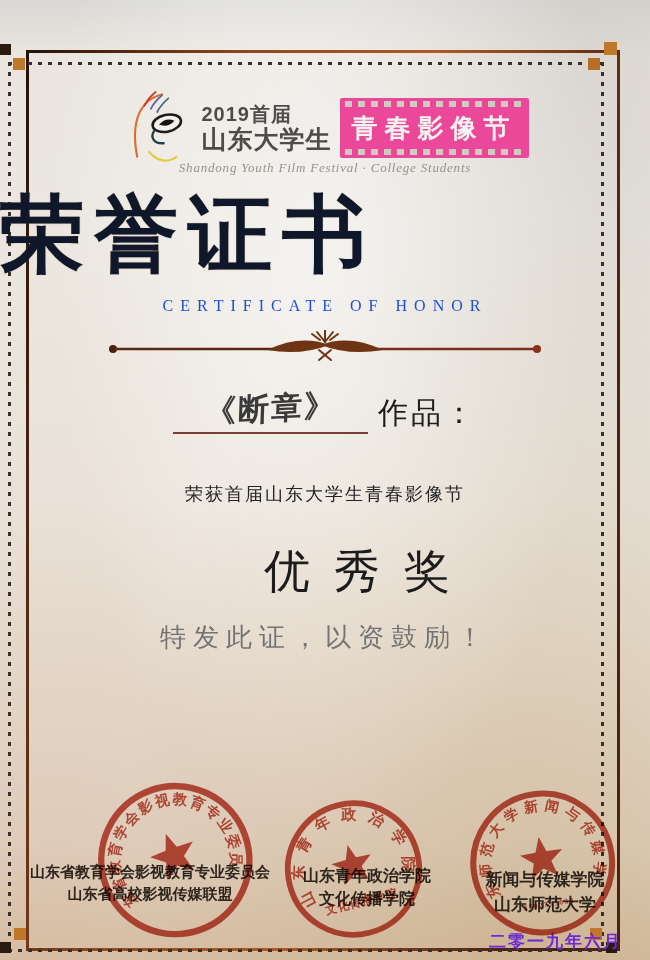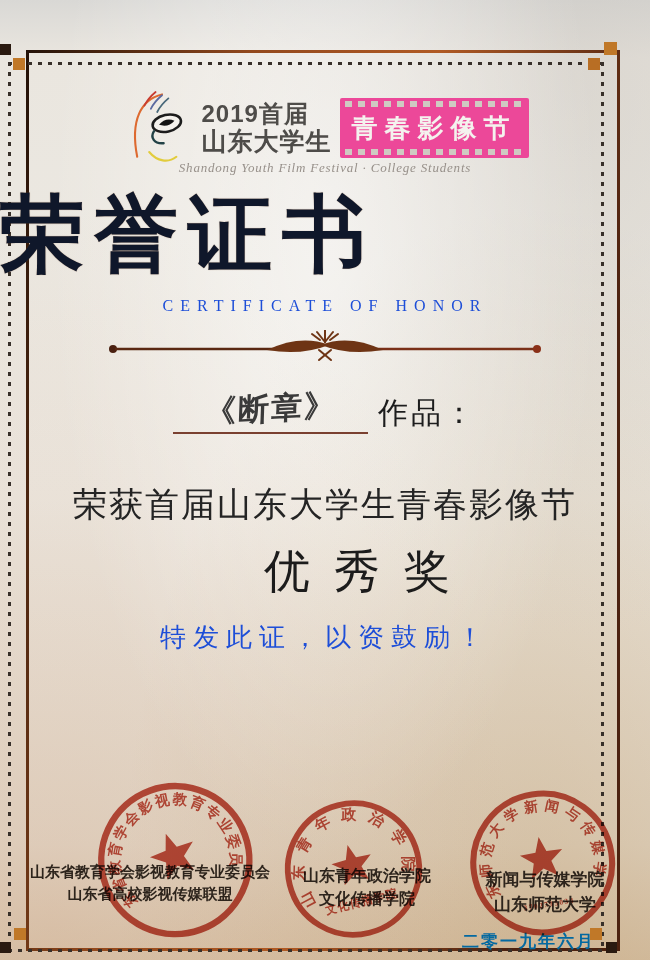--- a/index.html
+++ b/index.html
@@ -31,21 +31,21 @@
   .dot-bottom{left:8px;top:949px;width:596px;}
   .dot-left{left:8px;top:62px;height:890px;}
   .dot-right{left:601px;top:62px;height:890px;}
   .sq{position:absolute;}
   .sq-or{background:#c07828;}
   .sq-or2{background:#b86e24;}
   .sq-dk{background:#2a1a10;}
   
   .logo-row{position:absolute;top:86px;left:0;width:650px;display:flex;justify-content:center;align-items:center;gap:8px;}
   .logo-txt{font-family:"Liberation Sans","DejaVu Sans",sans-serif;color:#4e4c49;text-align:left;line-height:1.12;font-weight:600;}
-  .logo-txt .l1{font-size:24px;letter-spacing:1px;}
+  .logo-txt .l1{font-size:20px;letter-spacing:1px;}
   .logo-txt .l2{font-size:25px;letter-spacing:1px;}
   .film-box{position:relative;background:#ec4899;color:#f4f2ee;padding:13px 12px 12px;border-radius:2px;}
   .film-box::before,.film-box::after{content:"";position:absolute;left:5px;right:5px;height:6px;
     background:repeating-linear-gradient(90deg,#cfcac2 0 7px,transparent 7px 13px);}
   .film-box::before{top:3px;}
   .film-box::after{bottom:3px;}
   .film-box span{font-family:"Liberation Sans","DejaVu Sans",sans-serif;font-weight:bold;font-size:26px;letter-spacing:7px;}
   .logo-sub{position:absolute;top:160px;left:0;width:650px;text-align:center;
     font-style:italic;font-size:13px;color:#97908a;letter-spacing:.8px;}
   
@@ -55,32 +55,32 @@
   .cert-sub{position:absolute;top:297px;left:0;width:650px;text-align:center;
     font-size:16px;color:#1d4ed8;letter-spacing:7px;}
   .divider{position:absolute;top:330px;left:105px;}
   
   .work-row{position:absolute;top:388px;left:0;width:650px;display:flex;justify-content:center;align-items:flex-end;}
   .work-blank{display:inline-block;width:195px;border-bottom:2px solid #7a4030;text-align:center;padding-bottom:2px;}
   .handwritten{display:inline-block;font-size:31px;color:#3a3a3a;font-weight:600;
     transform:rotate(-3deg) skewX(-5deg);letter-spacing:2px;}
   .work-label{font-size:30px;color:#1d1d1d;letter-spacing:3px;padding-left:10px;}
   .body-line{position:absolute;top:482px;left:0;width:650px;text-align:center;
-    font-size:34px;color:#242424;letter-spacing:2px;}
+    font-size:18px;color:#242424;letter-spacing:2px;}
   .award{position:absolute;top:541px;left:0;width:650px;text-align:center;
     font-size:46px;color:#1c1c1c;letter-spacing:24px;text-indent:24px;padding-left:32px;}
   .closing{position:absolute;top:620px;left:0;width:650px;text-align:center;
-    font-size:26px;color:#1d4ed8;letter-spacing:7px;}
+    font-size:26px;color:#737373;letter-spacing:7px;}
   
   .issuer{position:absolute;text-align:center;color:#2d241c;font-weight:700;line-height:1.45;}
   .iss-left{left:22px;top:862px;width:256px;font-size:15px;}
   .iss-mid{left:284px;top:864px;width:166px;font-size:16px;}
   .iss-right{left:466px;top:868px;width:158px;font-size:17px;}
-  .date{position:absolute;left:462px;top:930px;width:160px;text-align:left;
-    font-size:17px;font-weight:700;color:#0369a1;letter-spacing:2px;}
+  .date{position:absolute;left:462px;top:930px;width:160px;text-align:right;
+    font-size:17px;font-weight:700;color:#6d28d9;letter-spacing:2px;}
   
   .seal{position:absolute;mix-blend-mode:multiply;opacity:.87;}
   .seal svg text{fill:#bf3b2a;font-family:"Liberation Serif","DejaVu Serif",serif;font-weight:bold;}
   .seal-1{left:96px;top:780px;transform:rotate(-20deg);}
   .seal-2{left:283px;top:798px;transform:rotate(-14deg);}
   .seal-3{left:468px;top:788px;transform:rotate(-9deg);}
   .ring1{font-size:14.5px;letter-spacing:2px;}
   .ring2{font-size:17px;letter-spacing:12px;}
   .ring3{font-size:15px;letter-spacing:6px;}
   .seal-bottom{font-size:13px;letter-spacing:1px;}

